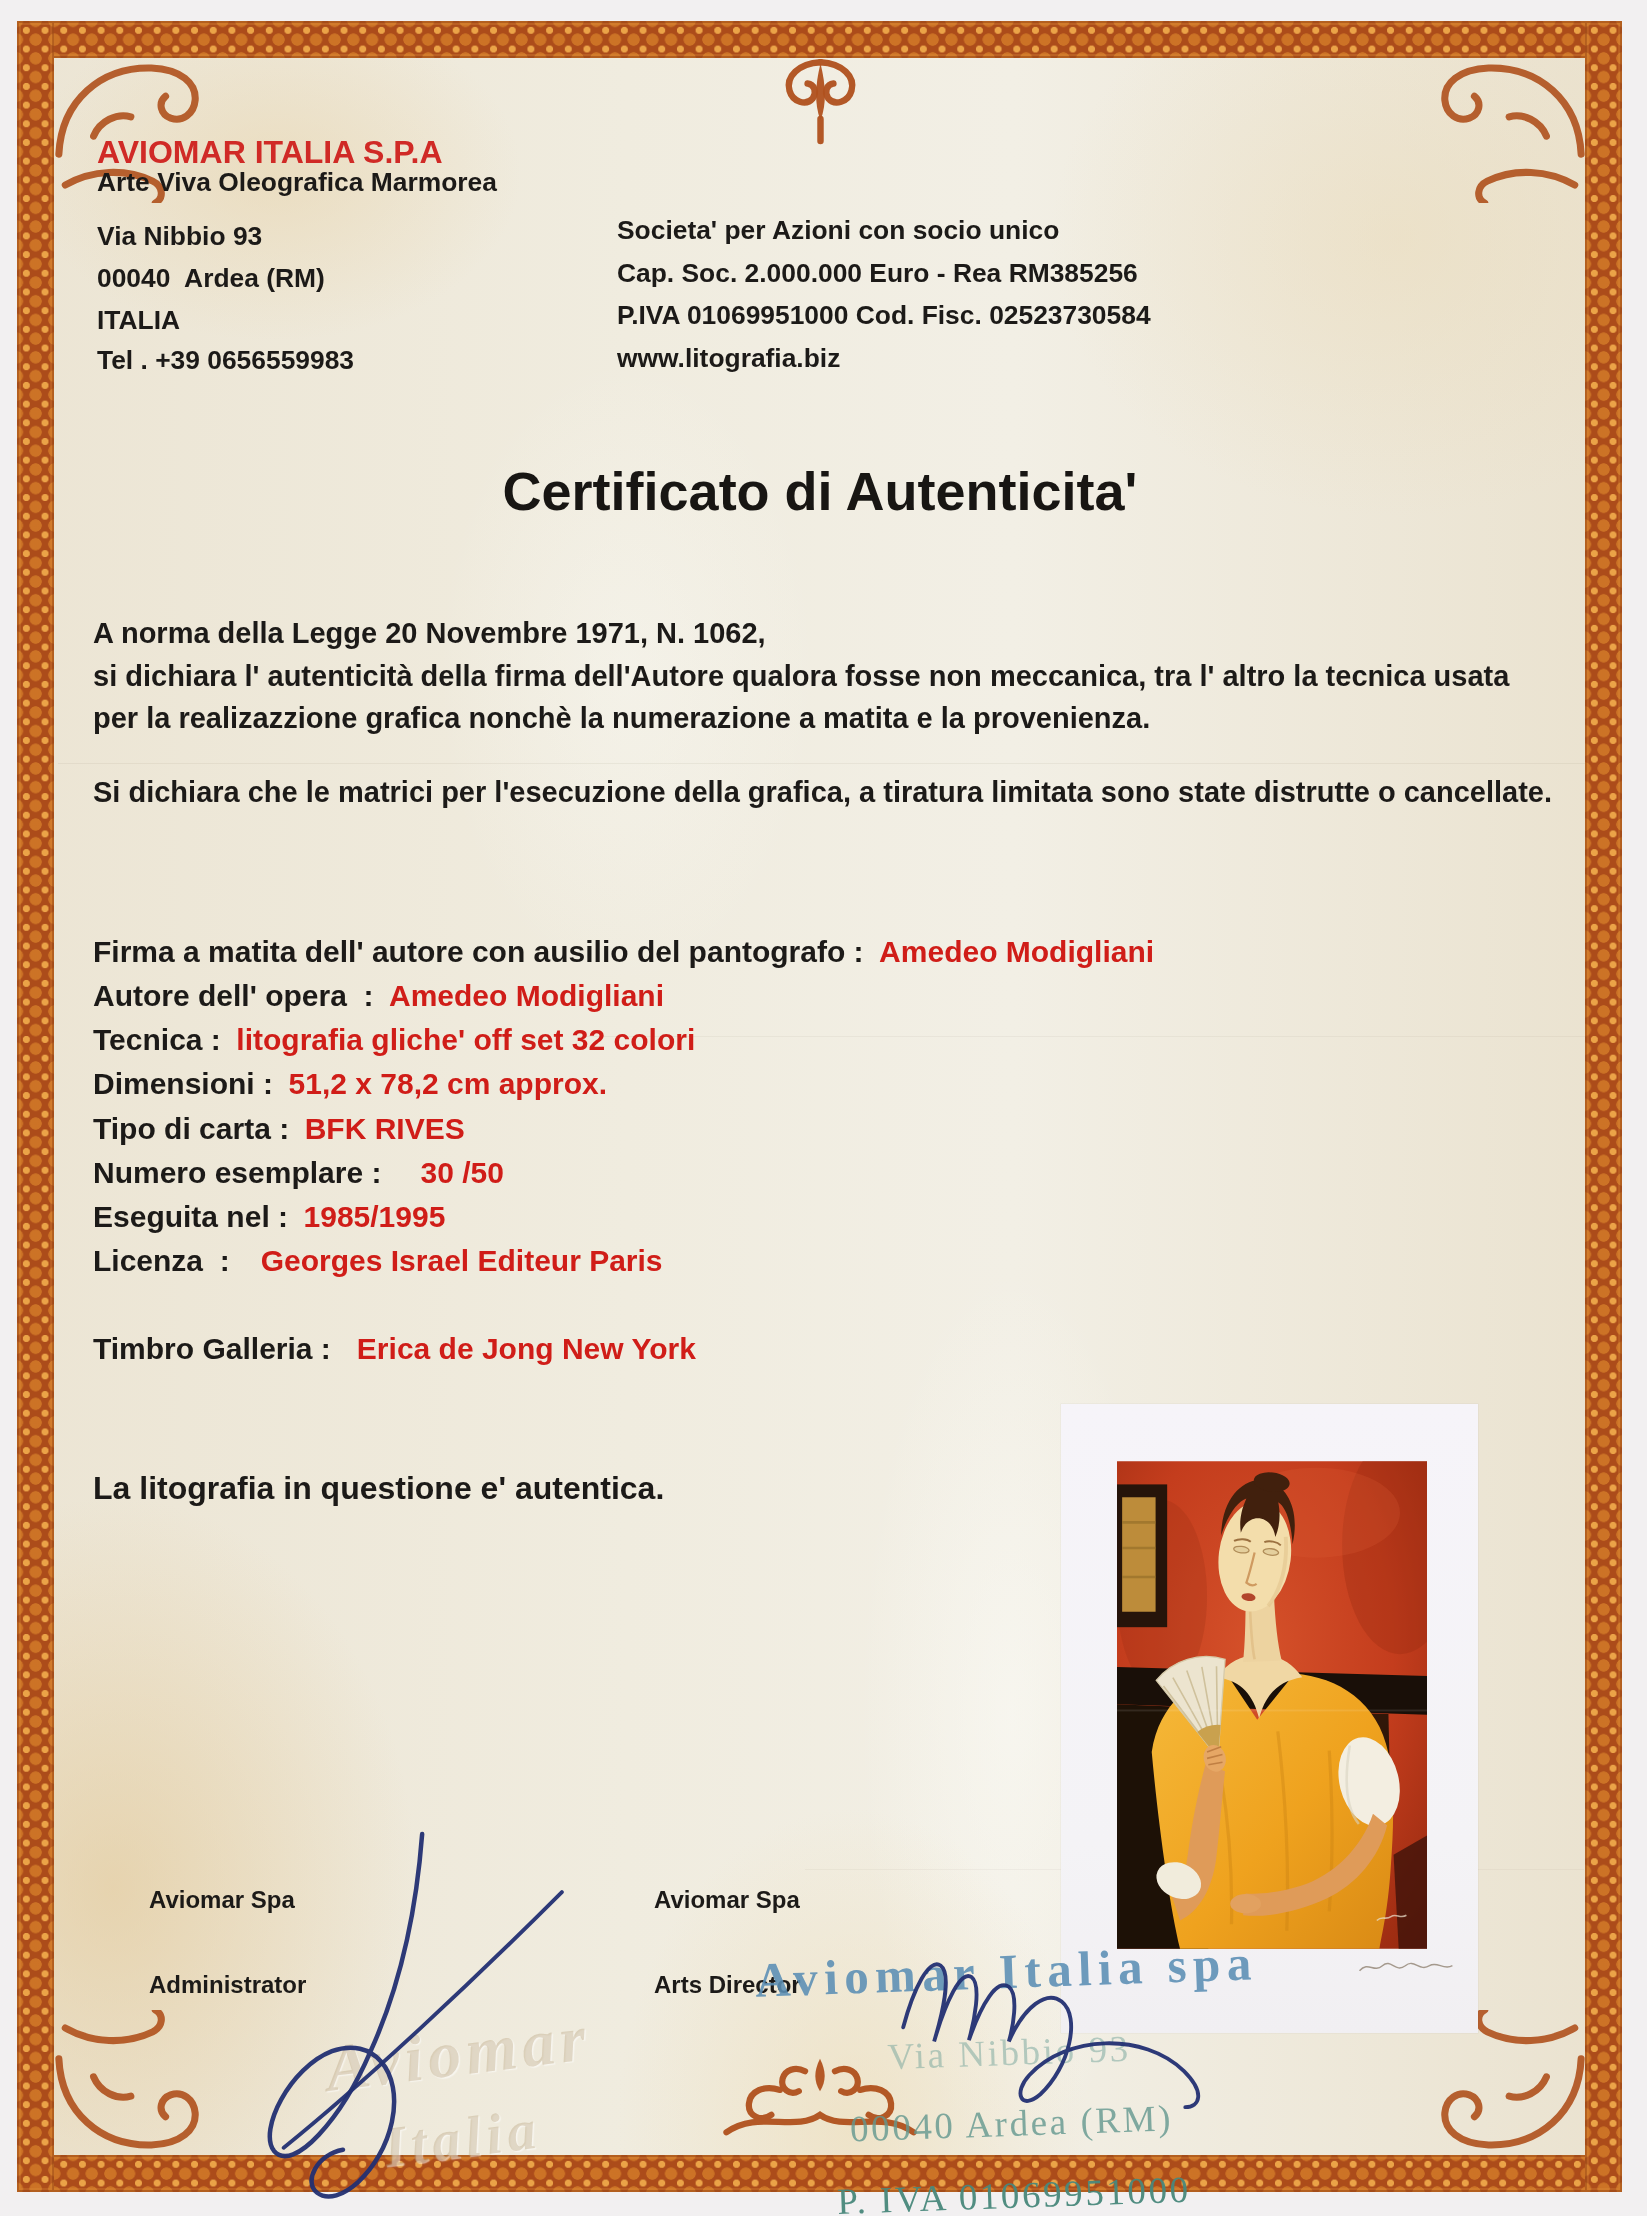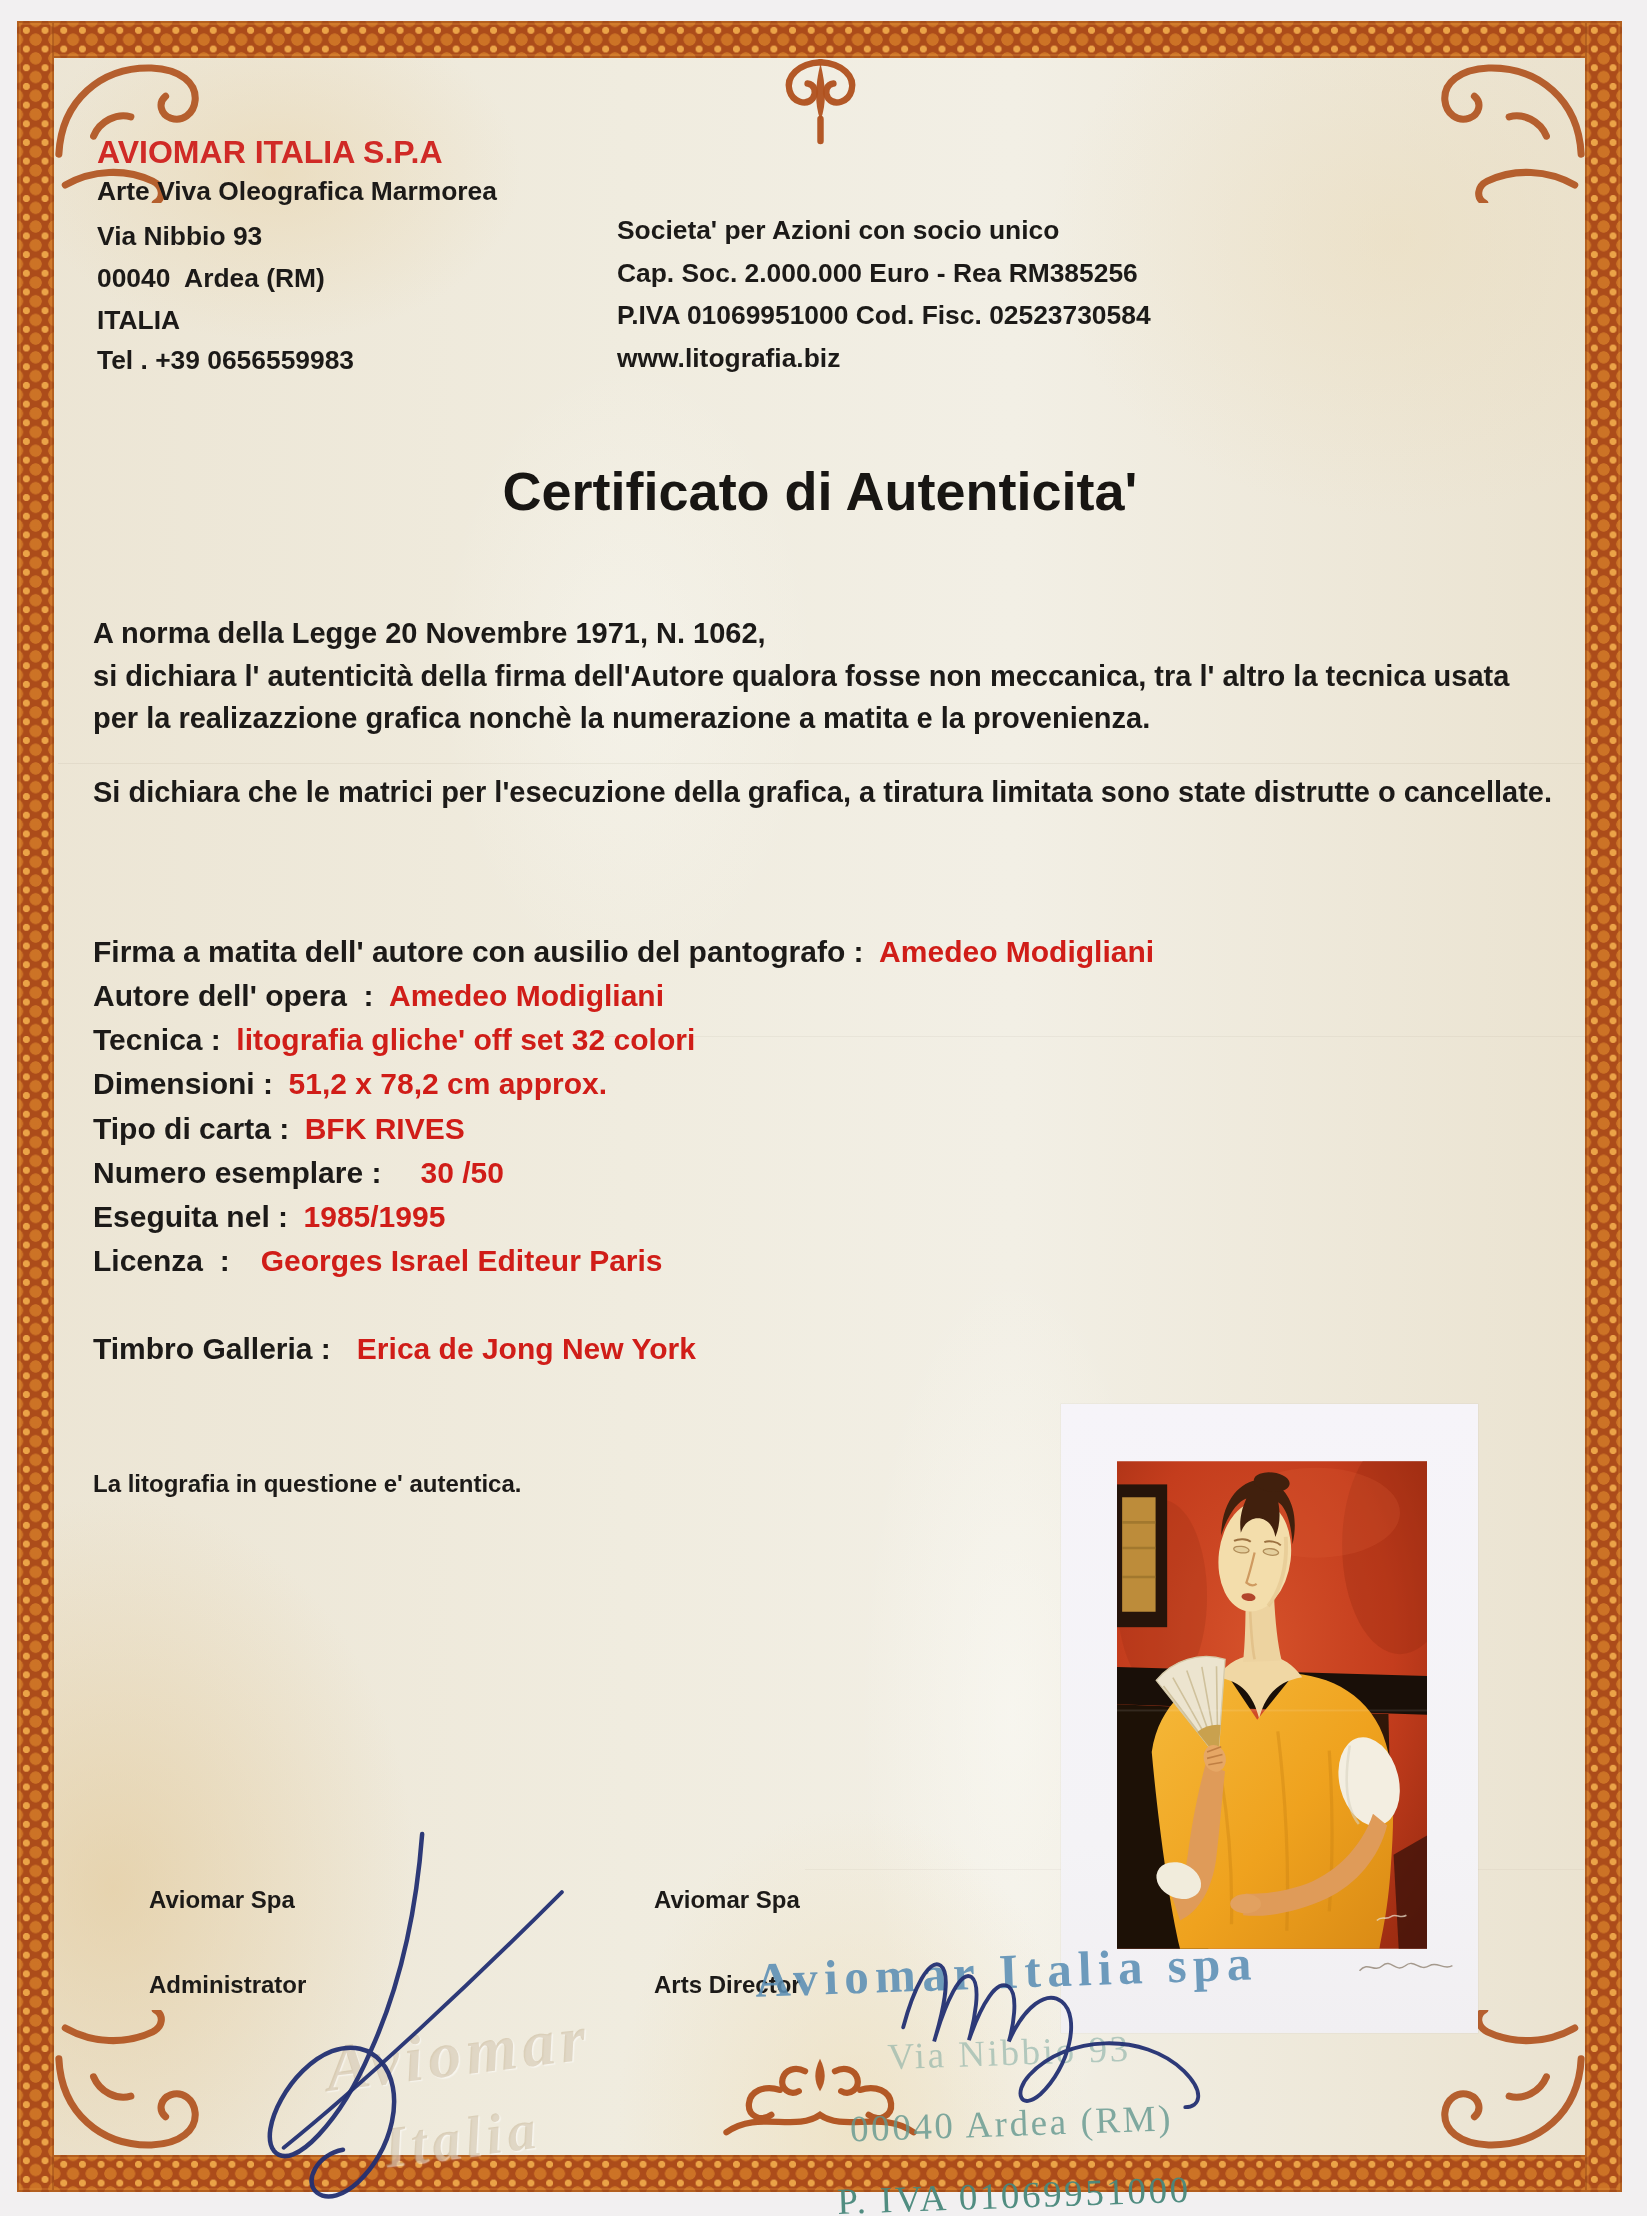--- a/index.html
+++ b/index.html
@@ -38,21 +38,21 @@
   
   .txt{position:absolute; color:#1c1a18; font-weight:700; white-space:pre; letter-spacing:0;}
   .red{color:#d01d18;}
   .hdr-company{left:97px; top:134px; font-size:32px; color:#d02a26;}
   .hdr-line{left:97px; font-size:26.4px;}
   .hdr-r-line{left:617px; font-size:26.4px;}
   .doc-title{left:0; top:460px; width:1640px; text-align:center; font-size:54px; color:#181613;}
   .law-line{left:93px; font-size:29px;}
   .detail-row{position:absolute; left:93px; font-size:30px; font-weight:700; color:#1c1a18; white-space:pre;}
   .detail-row .val{margin-left:15.5px;}
-  .auth-line{left:93px; top:1470px; font-size:24px;}
+  .auth-line{left:93px; top:1470px; font-size:32px;}
   .sig-label{font-size:24px;}
   
   .crease{position:absolute; height:1.3px; background:rgba(100,80,50,.07);}
   
   .card{
     position:absolute; left:1061px; top:1404px; width:417px; height:629px;
     background:linear-gradient(180deg,#f6f4f9 0%, #f4f3f6 70%, #f1eff2 100%);
     box-shadow:0 0 0 0.6px rgba(0,0,0,.04);
   }
   .painting{position:absolute; left:56px; top:57px; width:310px; height:488px;}
@@ -135,21 +135,21 @@
       <path d="M10 132 C 60 96 120 132 160 104 C 200 132 260 96 310 132"></path>
     </g>
     <path d="M160 14 C 150 34 150 50 160 66 C 170 50 170 34 160 14 Z" fill="#b0511d" opacity=".95"></path>
   </svg>
 
   <div class="crease" style="left:58px; top:763px; width:1527px;"></div>
   <div class="crease" style="left:580px; top:1036px; width:1005px; opacity:.8;"></div>
   <div class="crease" style="left:805px; top:1869px; width:779px; opacity:.7;"></div>
 
   <div class="txt hdr-company">AVIOMAR ITALIA S.P.A</div>
-  <div class="txt hdr-line" style="top:176px;">Arte Viva Oleografica Marmorea</div>
+  <div class="txt hdr-line" style="top:167px;">Arte Viva Oleografica Marmorea</div>
   <div class="txt hdr-line" style="top:221px;">Via Nibbio 93</div>
   <div class="txt hdr-line" style="top:263px;">00040  Ardea (RM)</div>
   <div class="txt hdr-line" style="top:305px;">ITALIA</div>
   <div class="txt hdr-line" style="top:345px;">Tel . +39 0656559983</div>
 
   <div class="txt hdr-r-line" style="top:215px;">Societa' per Azioni con socio unico</div>
   <div class="txt hdr-r-line" style="top:258px;">Cap. Soc. 2.000.000 Euro - Rea RM385256</div>
   <div class="txt hdr-r-line" style="top:300px;">P.IVA 01069951000 Cod. Fisc. 02523730584</div>
   <div class="txt hdr-r-line" style="top:343px;">www.litografia.biz</div>
 

